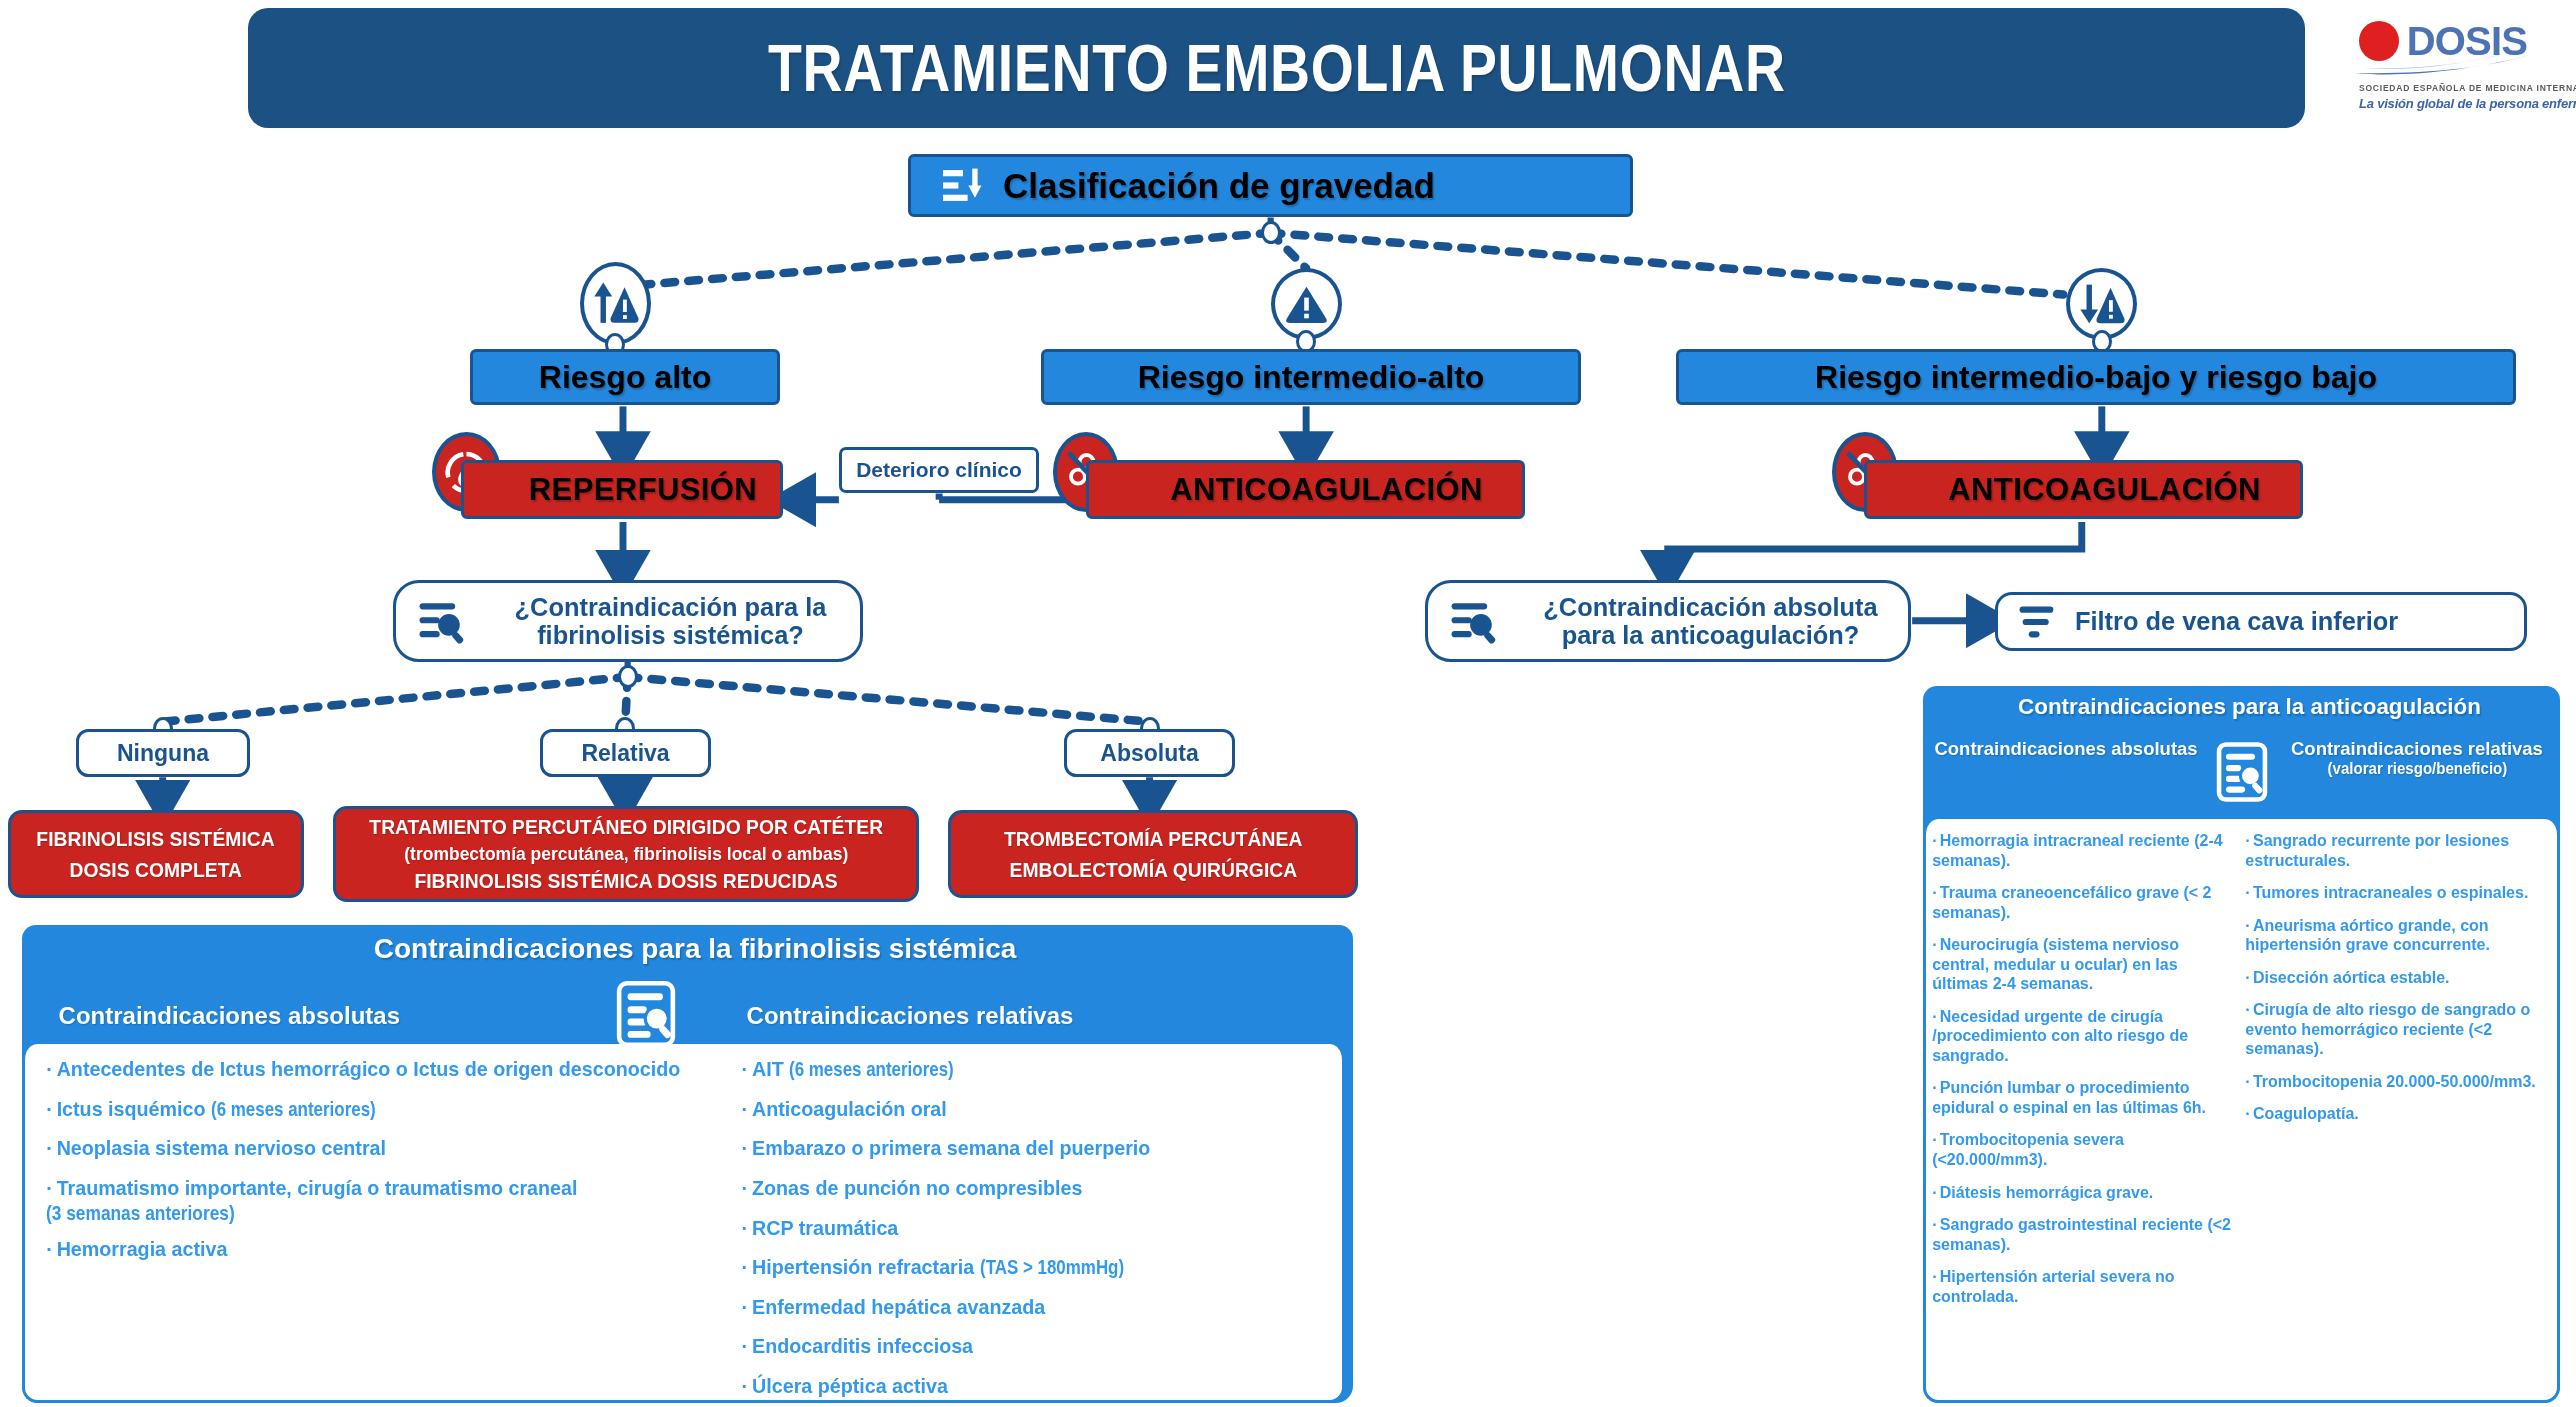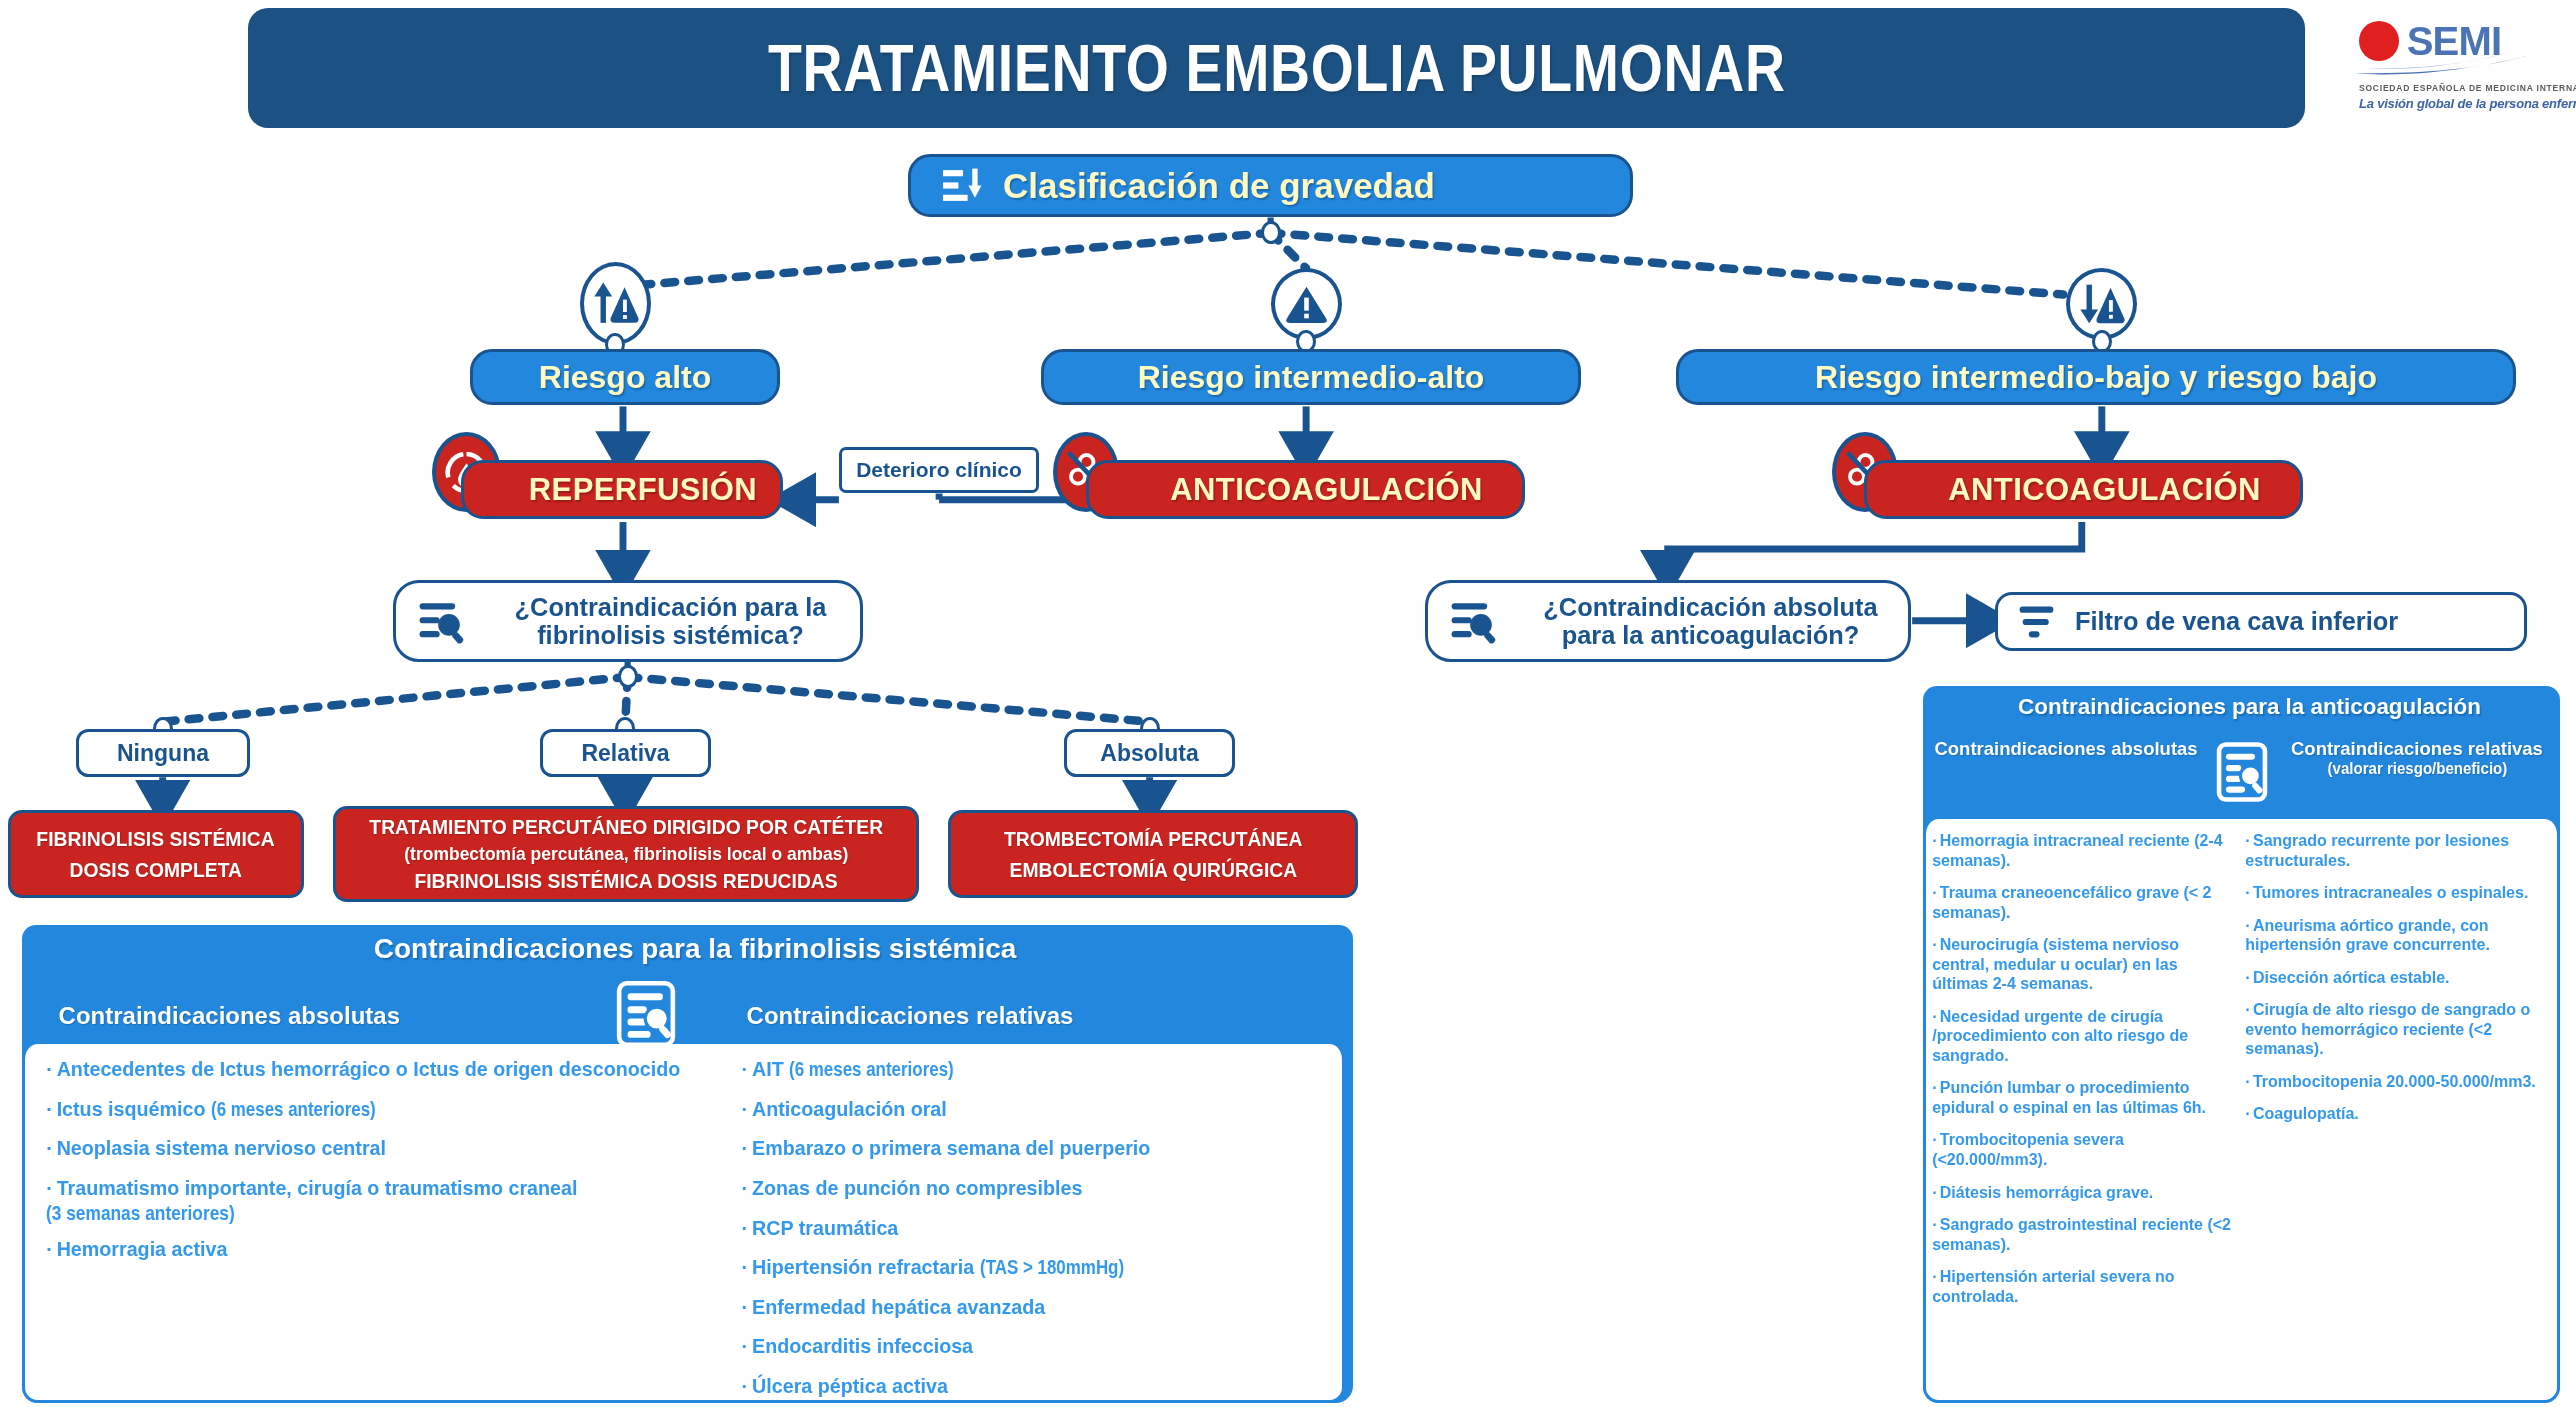--- a/index.html
+++ b/index.html
@@ -51,23 +51,23 @@
     transform-origin: left center; white-space: nowrap;
   }
   .logo-sub2 {
     margin-top: 2.3px; font-size: 13px; font-style: italic; font-weight: bold;
     color: #3D63A8; white-space: nowrap; letter-spacing: -0.2px;
   }
 
   
   .node {
     position: absolute;
-    border-radius: 22px;
+    border-radius: 6px;
     display: flex; align-items: center;
-    color: #fef9c3;
+    color: #000000;
     box-shadow: 2.3px 3.1px 0 0 rgba(26,70,120,0.0);
   }
   .node-blue {
     background: #2287DD;
     border: 3.9px solid #1A5490;
     justify-content: center;
     font-weight: bold;
     text-shadow: 1.5px 1.5px 1.5px rgba(0,0,0,0.22);
   }
   .node-red {
@@ -291,21 +291,21 @@
   </svg>
 
   <div class="abs header-bar">
     <div class="header-title">TRATAMIENTO EMBOLIA PULMONAR</div>
   </div>
 
   <div class="abs logo-wrap">
     <div class="logo-row">
       <div class="logo-dot"></div>
       <div class="logo-semi-col">
-        <div class="logo-semi">SEMI</div>
+        <div class="logo-semi">DOSIS</div>
         <svg class="logo-swoosh" viewBox="0 0 236 30" xmlns="http://www.w3.org/2000/svg">
           <path d="M2,26 C60,32 150,24 232,2 C172,20 90,28 2,26 Z" fill="#4C74B4"></path>
           <path d="M8,20 C70,24 140,16 200,0 C150,14 80,22 8,20 Z" fill="#4C74B4" opacity="0.55"></path>
         </svg>
       </div>
     </div>
     <div class="logo-sub1">SOCIEDAD ESPAÑOLA DE MEDICINA INTERNA</div>
     <div class="logo-sub2">La visión global de la persona enferma</div>
   </div>
 

